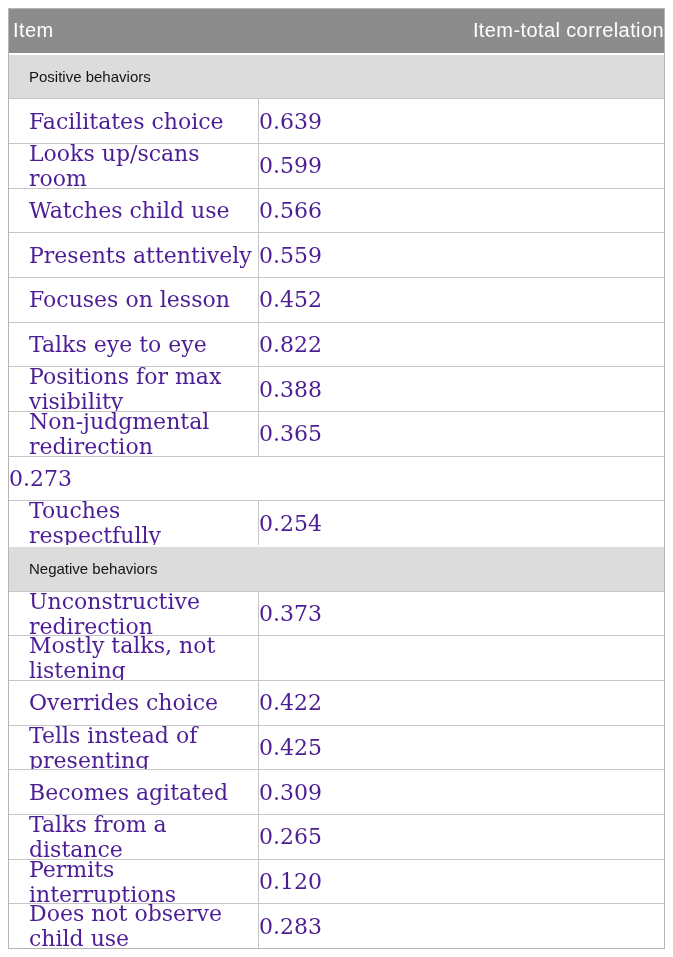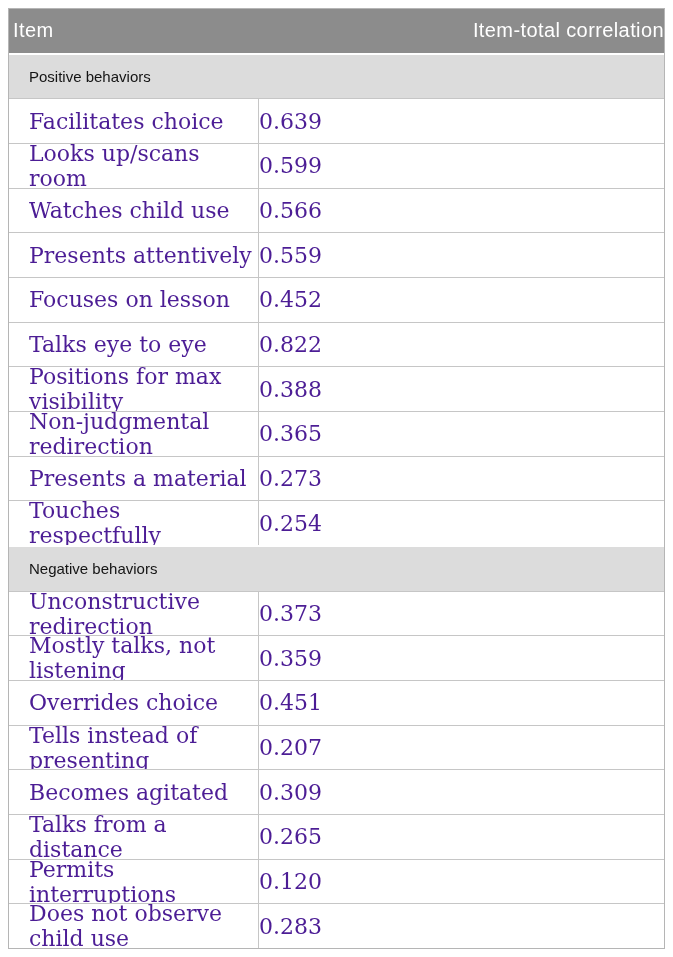--- a/index.html
+++ b/index.html
@@ -112,45 +112,43 @@
     </div>
     <div class="row data-row">
       <div class="cell item-cell">Positions for max visibility</div>
       <div class="cell value-cell">0.388</div>
     </div>
     <div class="row data-row">
       <div class="cell item-cell">Non-judgmental redirection</div>
       <div class="cell value-cell">0.365</div>
     </div>
     <div class="row data-row">
-      <div class="cell item-cell">Presents a material</div>
       <div class="cell value-cell">0.273</div>
     </div>
     <div class="row data-row">
       <div class="cell item-cell">Touches respectfully</div>
       <div class="cell value-cell">0.254</div>
     </div>
     <div class="row section-row">
       <span>Negative behaviors</span>
     </div>
     <div class="row data-row">
       <div class="cell item-cell">Unconstructive redirection</div>
       <div class="cell value-cell">0.373</div>
     </div>
     <div class="row data-row">
       <div class="cell item-cell">Mostly talks, not listening</div>
-      <div class="cell value-cell">0.359</div>
     </div>
     <div class="row data-row">
       <div class="cell item-cell">Overrides choice</div>
-      <div class="cell value-cell">0.451</div>
+      <div class="cell value-cell">0.422</div>
     </div>
     <div class="row data-row">
       <div class="cell item-cell">Tells instead of presenting</div>
-      <div class="cell value-cell">0.207</div>
+      <div class="cell value-cell">0.425</div>
     </div>
     <div class="row data-row">
       <div class="cell item-cell">Becomes agitated</div>
       <div class="cell value-cell">0.309</div>
     </div>
     <div class="row data-row">
       <div class="cell item-cell">Talks from a distance</div>
       <div class="cell value-cell">0.265</div>
     </div>
     <div class="row data-row">

